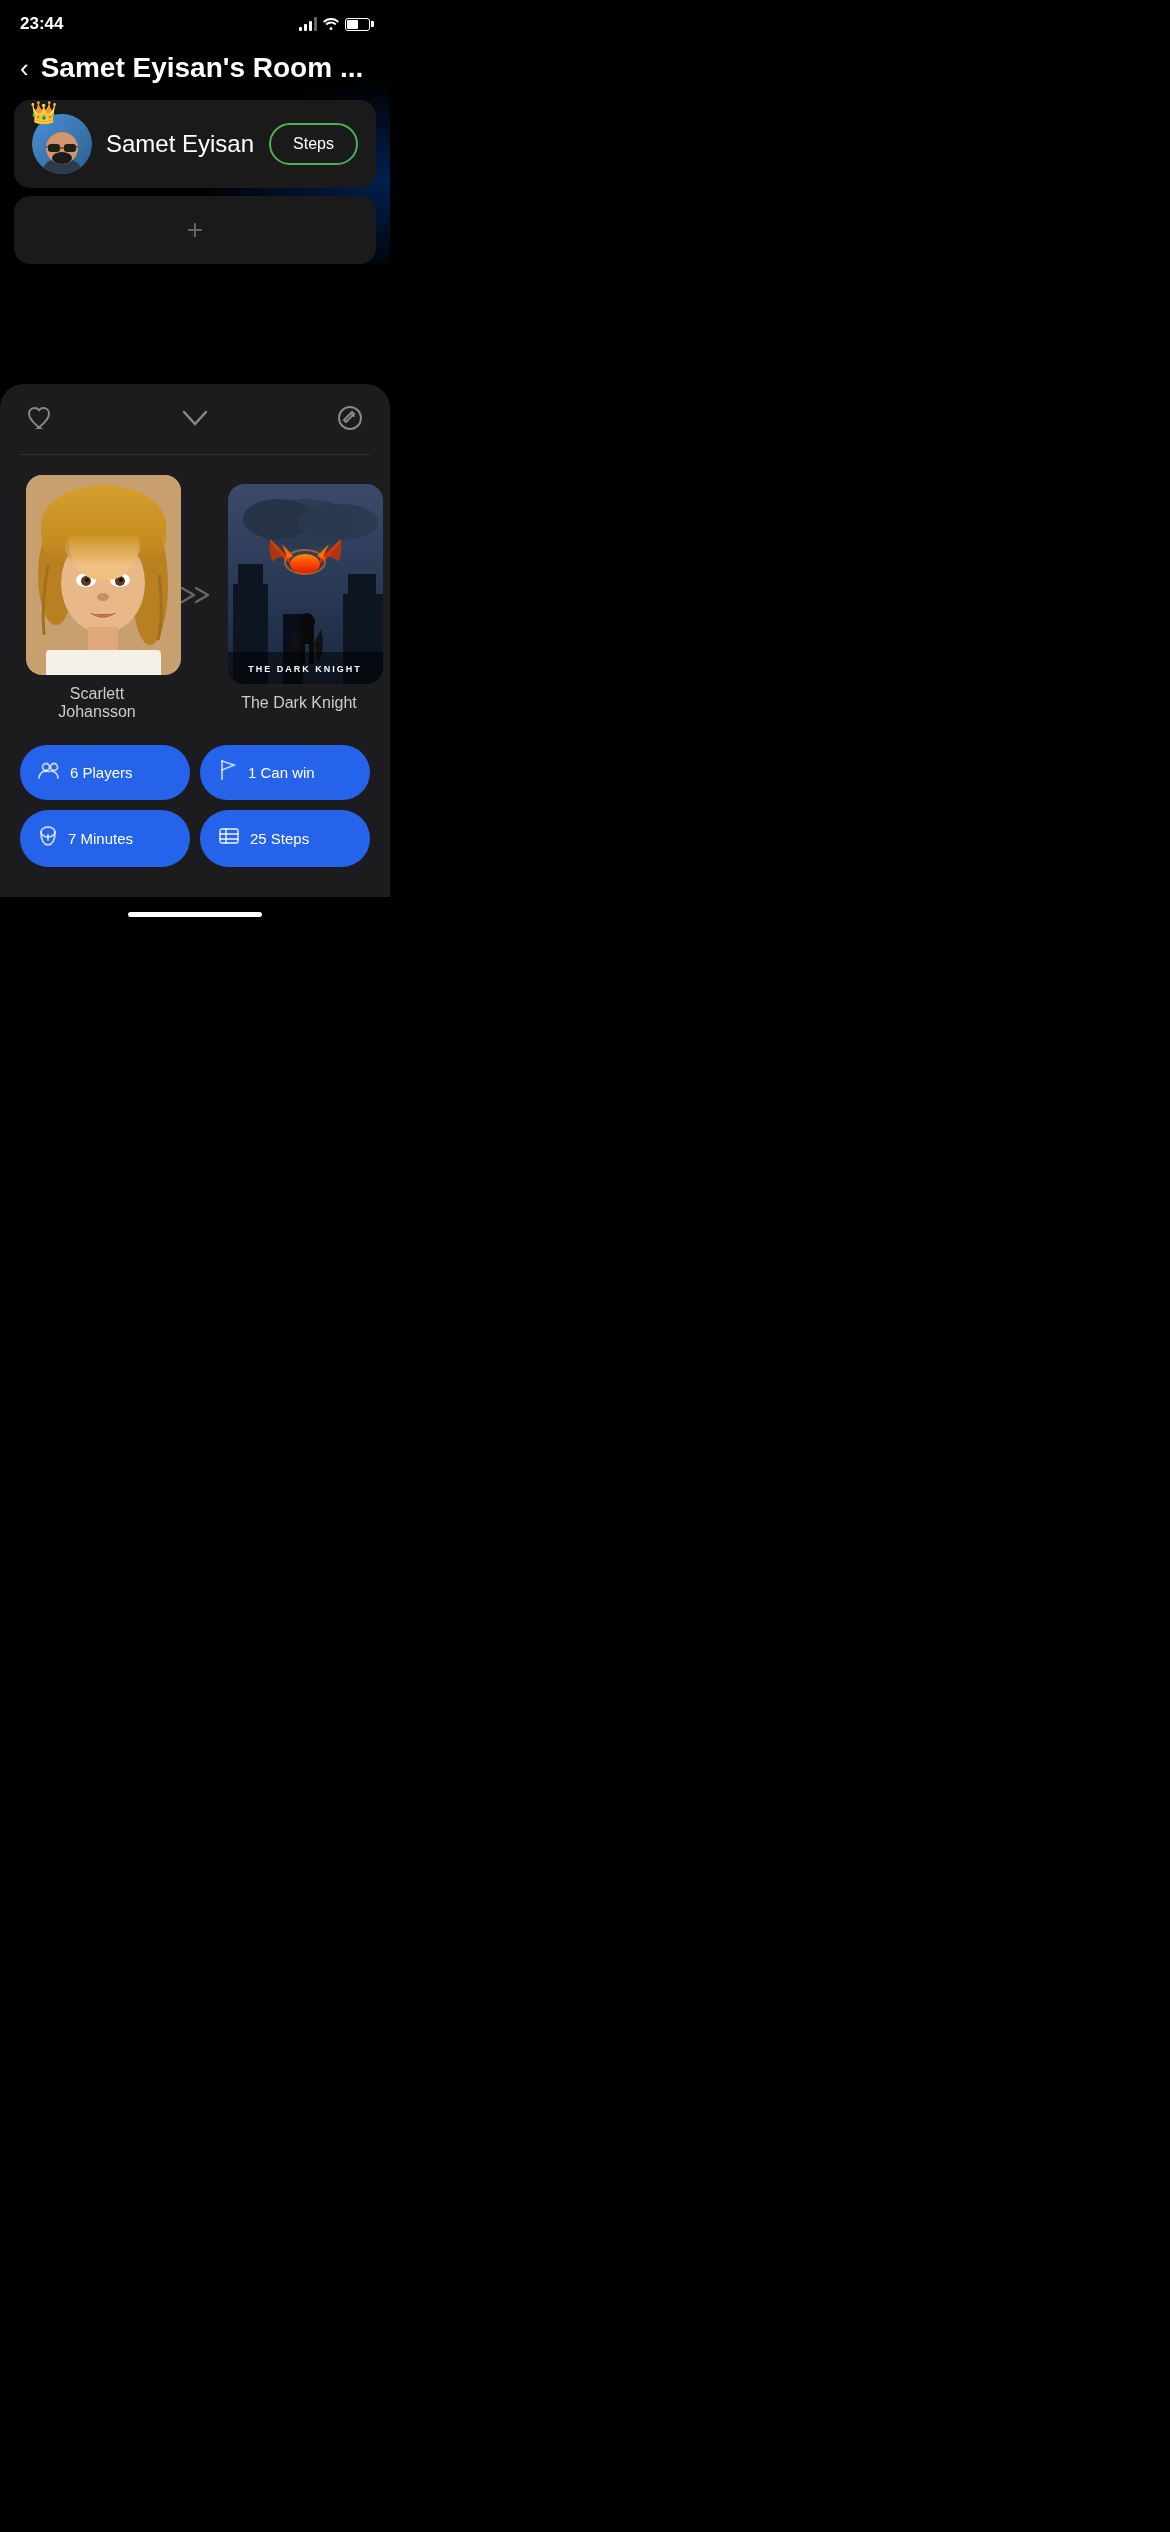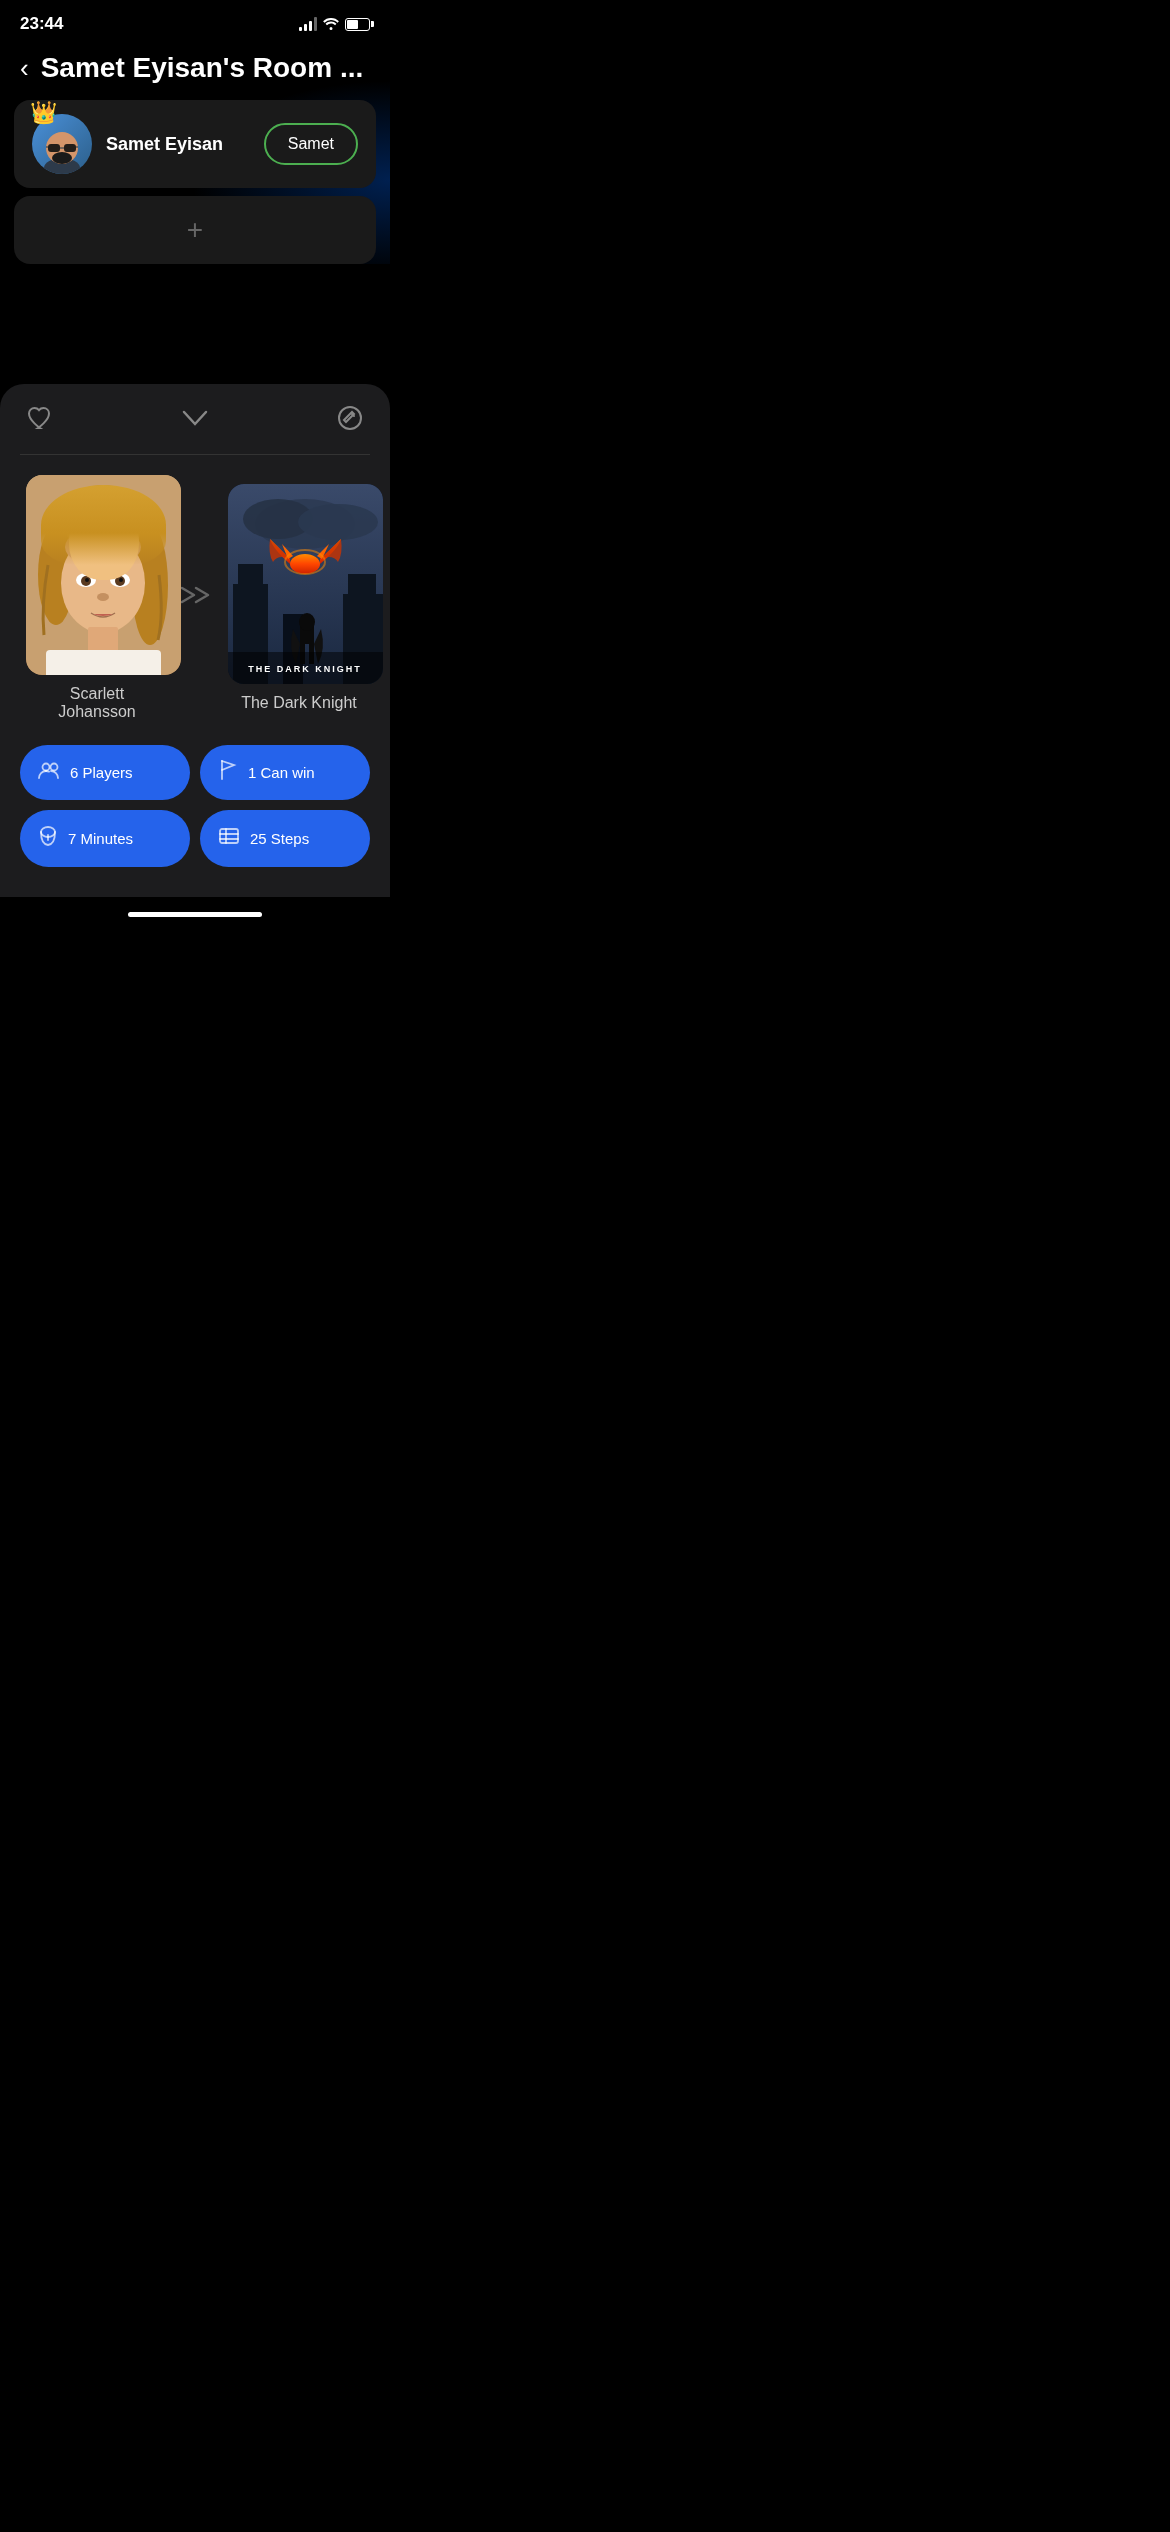--- a/index.html
+++ b/index.html
@@ -155,22 +155,22 @@
       height: 60px;
       border-radius: 50%;
       background: linear-gradient(135deg, #4a90d9, #2c5f8a);
       display: flex;
       align-items: center;
       justify-content: center;
       overflow: hidden;
     }
 
     .player-name {
-      font-size: 18px;
-      font-weight: 700;
+      font-size: 24px;
+      font-weight: 400;
     }
 
     .ready-btn {
       background: transparent;
       border: 2px solid #4CAF50;
       color: #fff;
       border-radius: 25px;
       padding: 10px 22px;
       font-size: 16px;
       font-weight: 500;
@@ -415,21 +415,21 @@
             <rect x="32" y="30" width="12" height="8" rx="3" fill="#111" opacity="0.9"></rect>
             <line x1="28" y1="34" x2="32" y2="34" stroke="#555" stroke-width="1.5"></line>
 
             <line x1="14" y1="33" x2="16" y2="33" stroke="#555" stroke-width="1.5"></line>
             <line x1="44" y1="33" x2="46" y2="33" stroke="#555" stroke-width="1.5"></line>
           </svg>
         </div>
       </div>
       <span class="player-name">Samet Eyisan</span>
     </div>
-    <button class="ready-btn">Samet</button>
+    <button class="ready-btn">Steps</button>
   </div>
 
   <div class="add-player-card">
     <span class="plus-icon">+</span>
   </div>
 </div>
 
 <div class="mid-space"></div>
 
 <div class="bottom-sheet">

